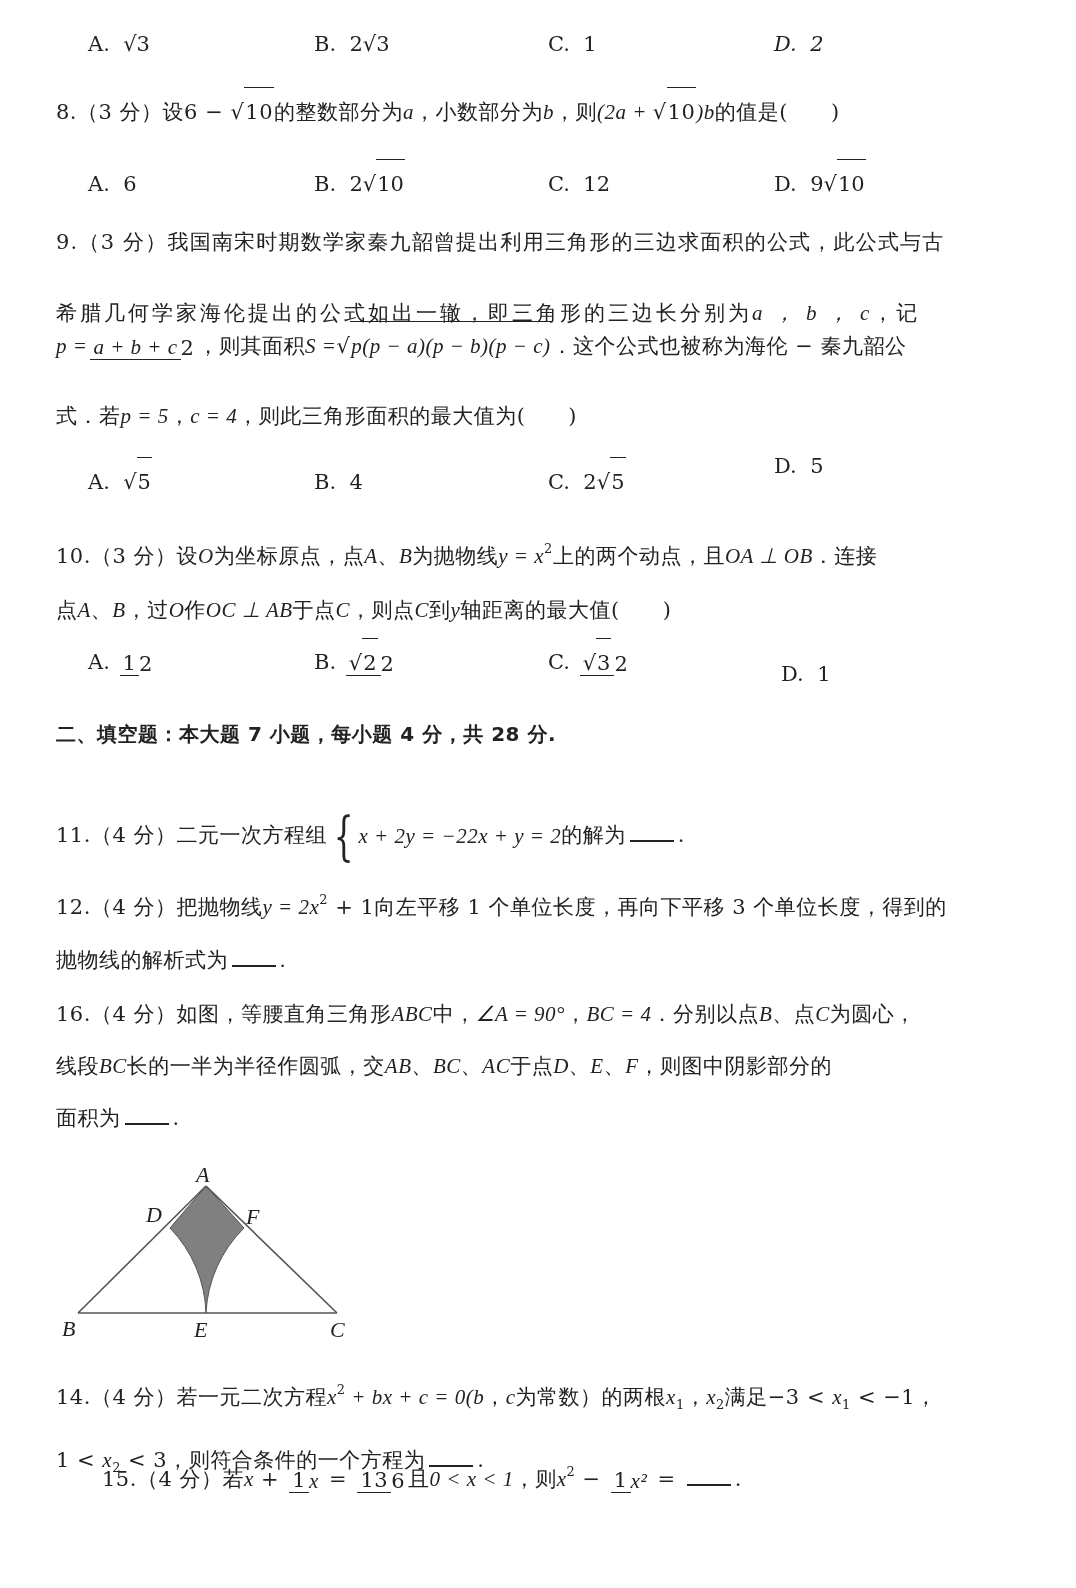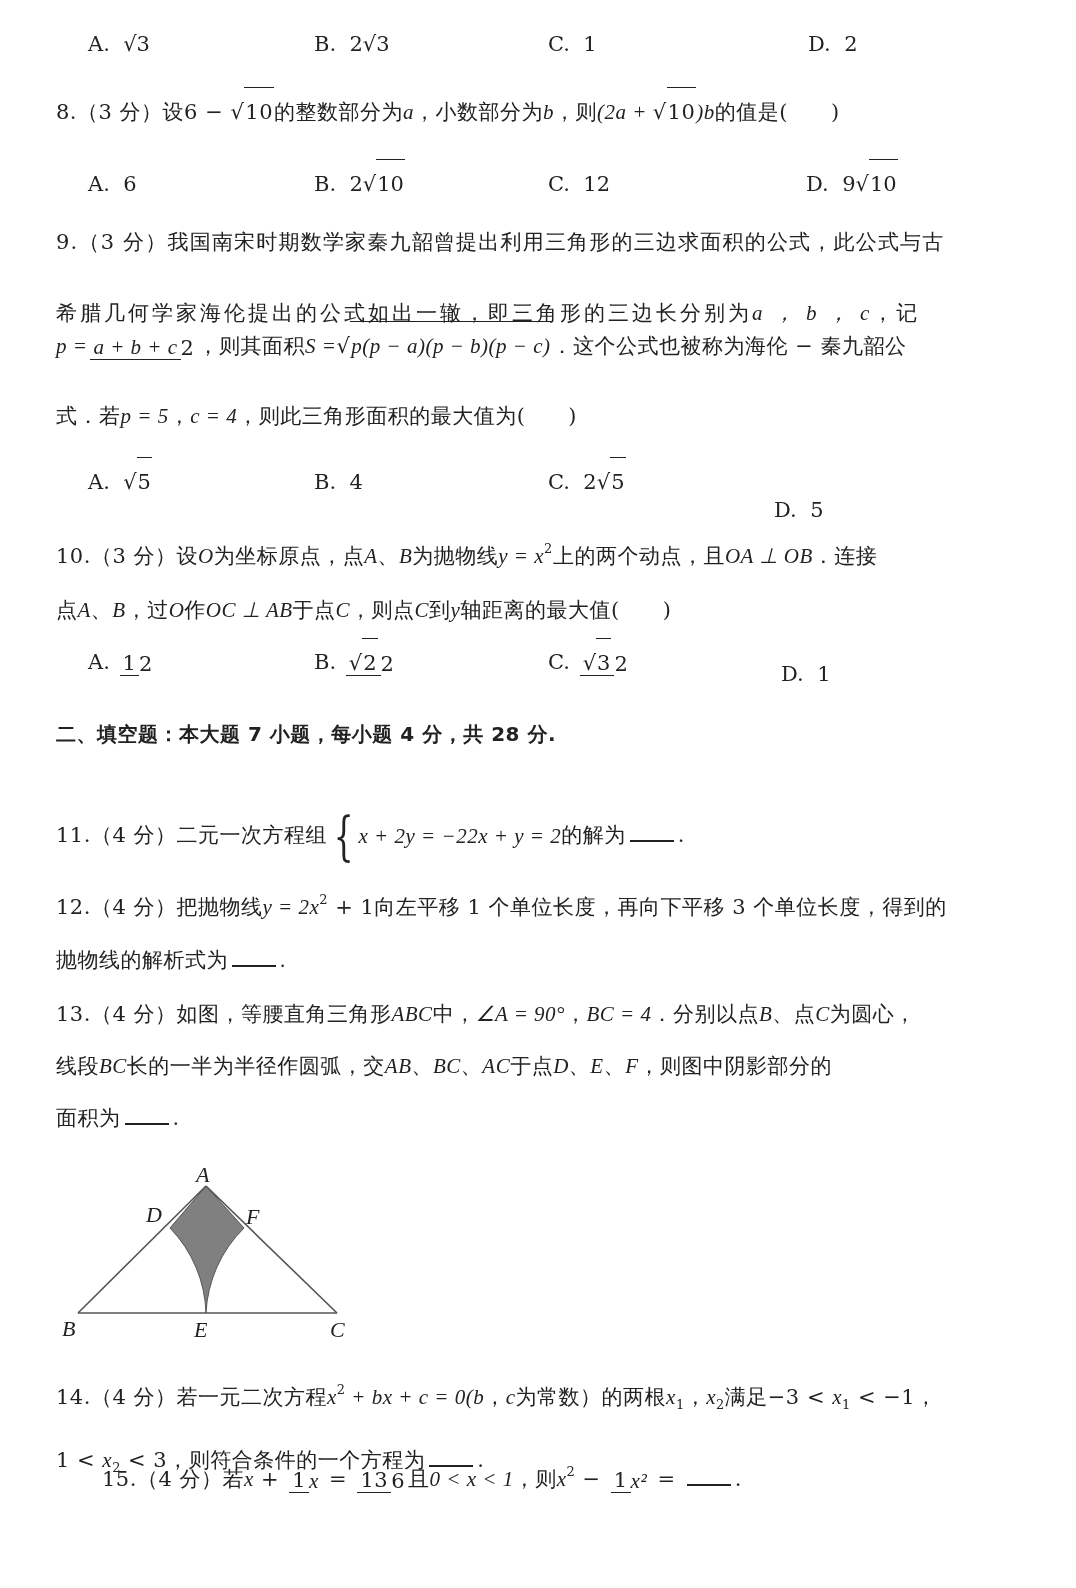--- a/index.html
+++ b/index.html
@@ -35,39 +35,39 @@
 <div>
   <div class="opt" style="left:88px;top:30px;">
     <span>A.</span>&nbsp;&nbsp;<span>√3</span>
   </div>
   <div class="opt" style="left:314px;top:30px;">
     <span>B.</span>&nbsp;&nbsp;<span>2√3</span>
   </div>
   <div class="opt" style="left:548px;top:30px;">
     <span>C.</span>&nbsp;&nbsp;<span>1</span>
   </div>
-  <div class="opt" style="left:808px;top:30px;">
+  <div class="opt" style="left:774px;top:30px;font-style:italic;">
     <span>D.</span>&nbsp;&nbsp;<span>2</span>
   </div>
 </div>
 
 <div class="line" style="top:98px;">
   <span>8.</span><span>（3 分）</span><span>设</span><span>6 − </span><span class="rad"><span class="sym">√</span><span class="body">10</span></span><span>的整数部分为</span><span class="i">a</span><span>，小数部分为</span><span class="i">b</span><span>，则</span><span class="i">(2a + </span><span class="rad"><span class="sym">√</span><span class="body">10</span></span><span class="i">)b</span><span>的值是(　　)</span>
 </div>
 <div>
   <div class="opt" style="left:88px;top:170px;">
     <span>A.</span>&nbsp;&nbsp;<span>6</span>
   </div>
   <div class="opt" style="left:314px;top:170px;">
     <span>B.</span>&nbsp;&nbsp;<span>2</span><span class="rad"><span class="sym">√</span><span class="body">10</span></span>
   </div>
   <div class="opt" style="left:548px;top:170px;">
     <span>C.</span>&nbsp;&nbsp;<span>12</span>
   </div>
-  <div class="opt" style="left:774px;top:170px;margin-left:32px;">
+  <div class="opt" style="left:774px;top:170px;">
     <span>D.</span>&nbsp;&nbsp;<span>9</span><span class="rad"><span class="sym">√</span><span class="body">10</span></span>
   </div>
 </div>
 
 <div class="line" style="top:228px;letter-spacing:1.2px;">
   <span>9.</span><span>（3 分）</span><span>我国南宋时期数学家秦九韶曾提出利用三角形的三边求面积的公式，此公式与古</span>
 </div>
 <div class="line" style="top:299px;letter-spacing:3px;">
   <span>希腊几何学家海伦提出的公式如出一辙，即三角形的三边长分别为</span><span class="i">a ， b ， c</span><span>，记</span>
 </div>
@@ -83,21 +83,21 @@
 <div>
   <div class="opt" style="left:88px;top:468px;">
     <span>A.</span>&nbsp;&nbsp;<span class="rad"><span class="sym">√</span><span class="body">5</span></span>
   </div>
   <div class="opt" style="left:314px;top:468px;">
     <span>B.</span>&nbsp;&nbsp;<span>4</span>
   </div>
   <div class="opt" style="left:548px;top:468px;">
     <span>C.</span>&nbsp;&nbsp;<span>2</span><span class="rad"><span class="sym">√</span><span class="body">5</span></span>
   </div>
-  <div class="opt" style="left:774px;top:496px;text-align:center;">
+  <div class="opt" style="left:774px;top:452px;text-align:center;">
     <span>D.</span>&nbsp;&nbsp;<span>5</span>
   </div>
 </div>
 
 <div class="line" style="top:535px;">
   <span>10.</span><span>（3 分）</span><span>设</span><span class="i">O</span><span>为坐标原点，点</span><span class="i">A</span><span>、</span><span class="i">B</span><span>为抛物线</span><span class="i">y = x</span><sup>2</sup><span>上的两个动点，且</span><span class="i">OA ⊥ OB</span><span>．连接</span>
 </div>
 <div class="line" style="top:596px;">
   <span>点</span><span class="i">A</span><span>、</span><span class="i">B</span><span>，过</span><span class="i">O</span><span>作</span><span class="i">OC ⊥ AB</span><span>于点</span><span class="i">C</span><span>，则点</span><span class="i">C</span><span>到</span><span class="i">y</span><span>轴距离的最大值(　　)</span>
 </div>
@@ -138,21 +138,21 @@
 </div>
 
 <div class="line" style="top:886px;">
   <span>12.</span><span>（4 分）</span><span>把抛物线</span><span class="i">y = 2x</span><sup>2</sup><span> + 1</span><span>向左平移 1 个单位长度，再向下平移 3 个单位长度，得到的</span>
 </div>
 <div class="line" style="top:946px;font-family:Liberation Serif, serif;">
   <span>抛物线的解析式为</span><span class="blank"></span><span>.</span>
 </div>
 
 <div class="line" style="top:1000px;">
-  <span>13.</span><span>（4 分）</span><span>如图，等腰直角三角形</span><span class="i">ABC</span><span>中，</span><span class="i">∠A = 90°</span><span>，</span><span class="i">BC = 4</span><span>．分别以点</span><span class="i">B</span><span>、点</span><span class="i">C</span><span>为圆心，</span>
+  <span>16.</span><span>（4 分）</span><span>如图，等腰直角三角形</span><span class="i">ABC</span><span>中，</span><span class="i">∠A = 90°</span><span>，</span><span class="i">BC = 4</span><span>．分别以点</span><span class="i">B</span><span>、点</span><span class="i">C</span><span>为圆心，</span>
 </div>
 <div class="line" style="top:1052px;">
   <span>线段</span><span class="i">BC</span><span>长的一半为半径作圆弧，交</span><span class="i">AB</span>、<span class="i">BC</span>、<span class="i">AC</span><span>于点</span><span class="i">D</span>、<span class="i">E</span>、<span class="i">F</span><span>，则图中阴影部分的</span>
 </div>
 <div class="line" style="top:1104px;">
   <span>面积为</span><span class="blank"></span><span>.</span>
 </div>
 
 <svg class="fig" width="320" height="190" viewBox="0 0 320 190">
 

